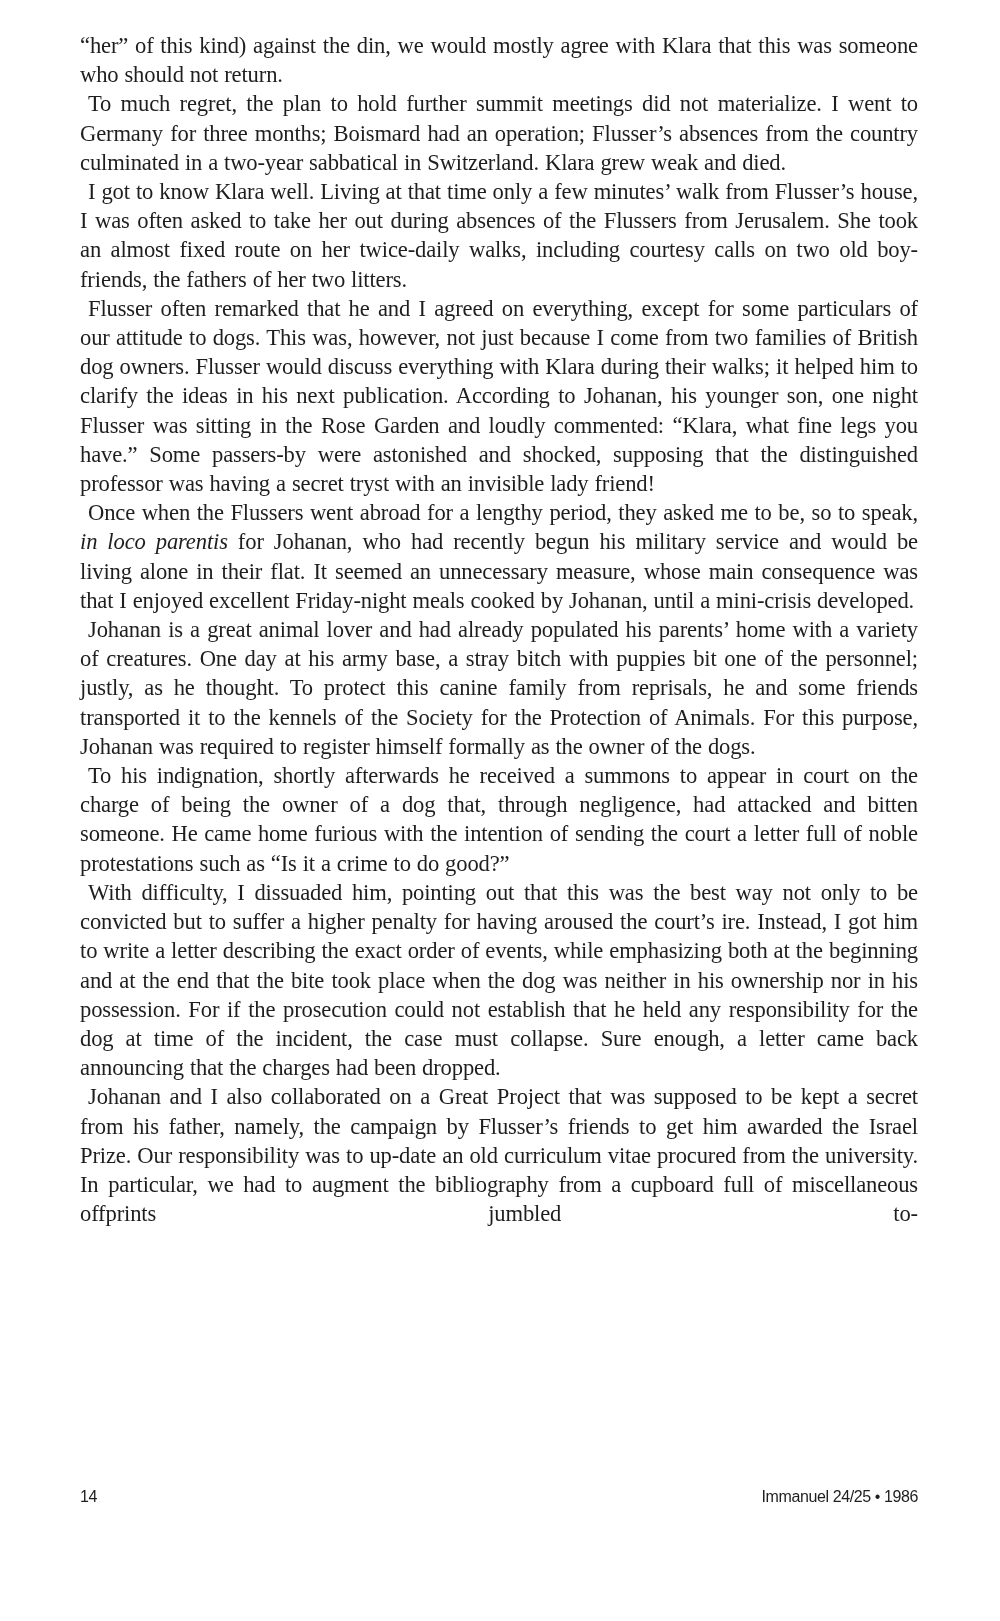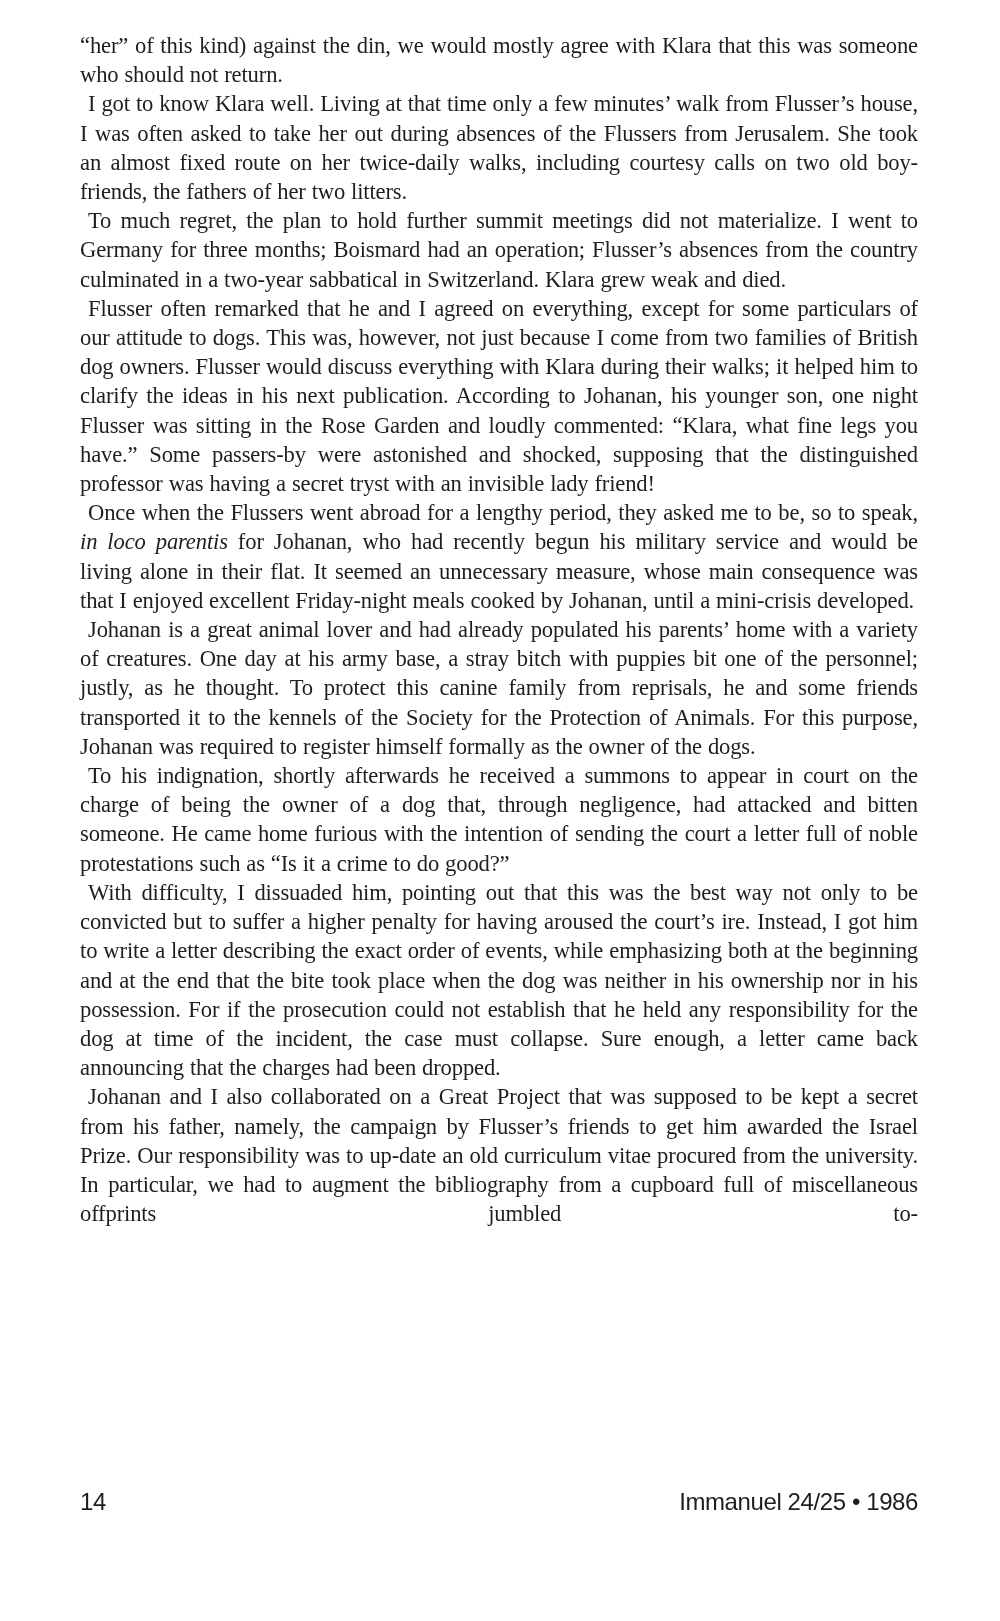--- a/index.html
+++ b/index.html
@@ -38,35 +38,35 @@
       text-align-last: justify;
     }
     .page-body em {
     }
     .footer {
       position: absolute;
       left: 80px;
       top: 1488px;
       width: 838px;
       font-family: "Liberation Sans", "DejaVu Sans", sans-serif;
-      font-size: 24px;
+      font-size: 16px;
       color: #1e1e1e;
       display: flex;
       justify-content: space-between;
       align-items: baseline;
       letter-spacing: -0.4px;
     }
   </style>
 </head>
 <body>
 
 <div class="page-body">
   <p>“her” of this kind) against the din, we would mostly agree with Klara that this was someone who should not return.</p>
+  <p class="indent">To much regret, the plan to hold further summit meetings did not materialize. I went to Germany for three months; Boismard had an operation; Flusser’s absences from the country culminated in a two-year sabbatical in Switzerland. Klara grew weak and died.</p>
   <p class="indent">I got to know Klara well. Living at that time only a few minutes’ walk from Flusser’s house, I was often asked to take her out during absences of the Flussers from Jerusalem. She took an almost fixed route on her twice-daily walks, including courtesy calls on two old boy-friends, the fathers of her two litters.</p>
-  <p class="indent">To much regret, the plan to hold further summit meetings did not materialize. I went to Germany for three months; Boismard had an operation; Flusser’s absences from the country culminated in a two-year sabbatical in Switzerland. Klara grew weak and died.</p>
   <p class="indent">Flusser often remarked that he and I agreed on everything, except for some particulars of our attitude to dogs. This was, however, not just because I come from two families of British dog owners. Flusser would discuss everything with Klara during their walks; it helped him to clarify the ideas in his next publication. According to Johanan, his younger son, one night Flusser was sitting in the Rose Garden and loudly commented: “Klara, what fine legs you have.” Some passers-by were astonished and shocked, supposing that the distinguished professor was having a secret tryst with an invisible lady friend!</p>
   <p class="indent"><span>Once when the Flussers went abroad for a lengthy period, they asked me to be, so to speak, </span><em>in loco parentis</em><span> for Johanan, who had recently begun his military service and would be living alone in their flat. It seemed an unnecessary measure, whose main consequence was that I enjoyed excellent Friday-night meals cooked by Johanan, until a mini-crisis developed.</span></p>
   <p class="indent">Johanan is a great animal lover and had already populated his parents’ home with a variety of creatures. One day at his army base, a stray bitch with puppies bit one of the personnel; justly, as he thought. To protect this canine family from reprisals, he and some friends transported it to the kennels of the Society for the Protection of Animals. For this purpose, Johanan was required to register himself formally as the owner of the dogs.</p>
   <p class="indent">To his indignation, shortly afterwards he received a summons to appear in court on the charge of being the owner of a dog that, through negligence, had attacked and bitten someone. He came home furious with the intention of sending the court a letter full of noble protestations such as “Is it a crime to do good?”</p>
   <p class="indent">With difficulty, I dissuaded him, pointing out that this was the best way not only to be convicted but to suffer a higher penalty for having aroused the court’s ire. Instead, I got him to write a letter describing the exact order of events, while emphasizing both at the beginning and at the end that the bite took place when the dog was neither in his ownership nor in his possession. For if the prosecution could not establish that he held any responsibility for the dog at time of the incident, the case must collapse. Sure enough, a letter came back announcing that the charges had been dropped.</p>
   <p class="indent last-line-justify">Johanan and I also collaborated on a Great Project that was supposed to be kept a secret from his father, namely, the campaign by Flusser’s friends to get him awarded the Israel Prize. Our responsibility was to up-date an old curriculum vitae procured from the university. In particular, we had to augment the bibliography from a cupboard full of miscellaneous offprints jumbled to-</p>
 </div>
 
 <div class="footer">
   <span>14</span>

